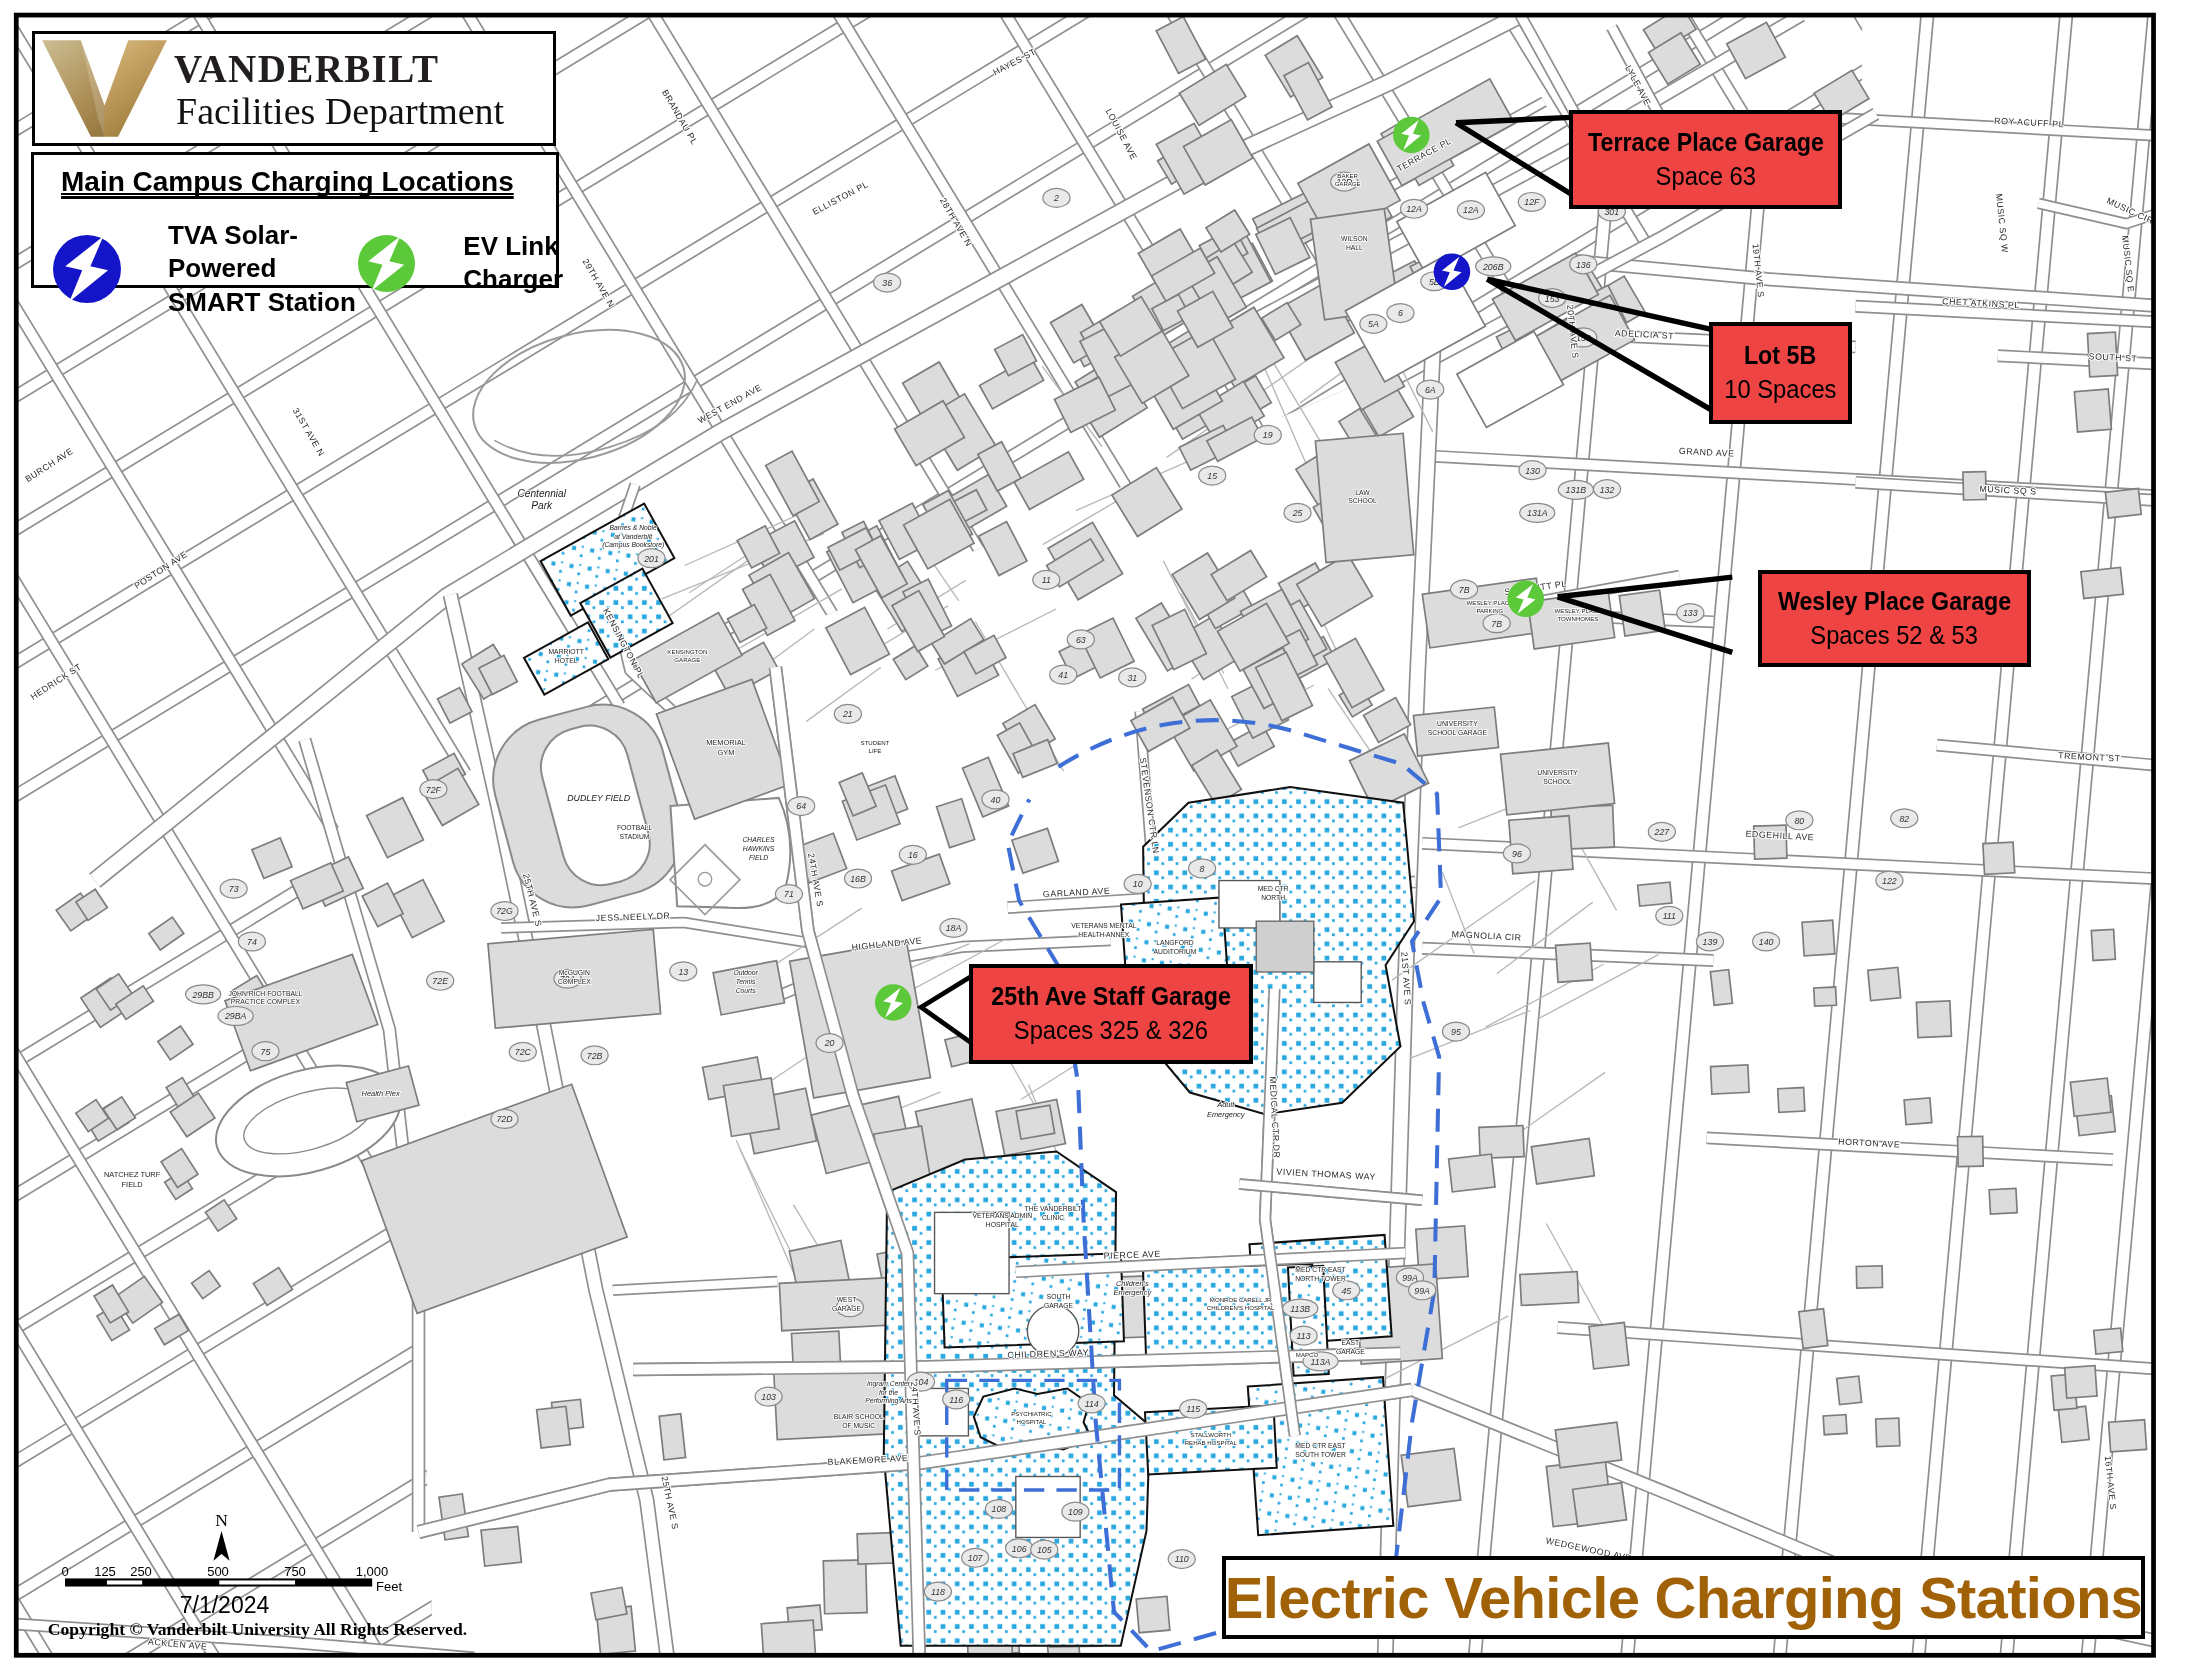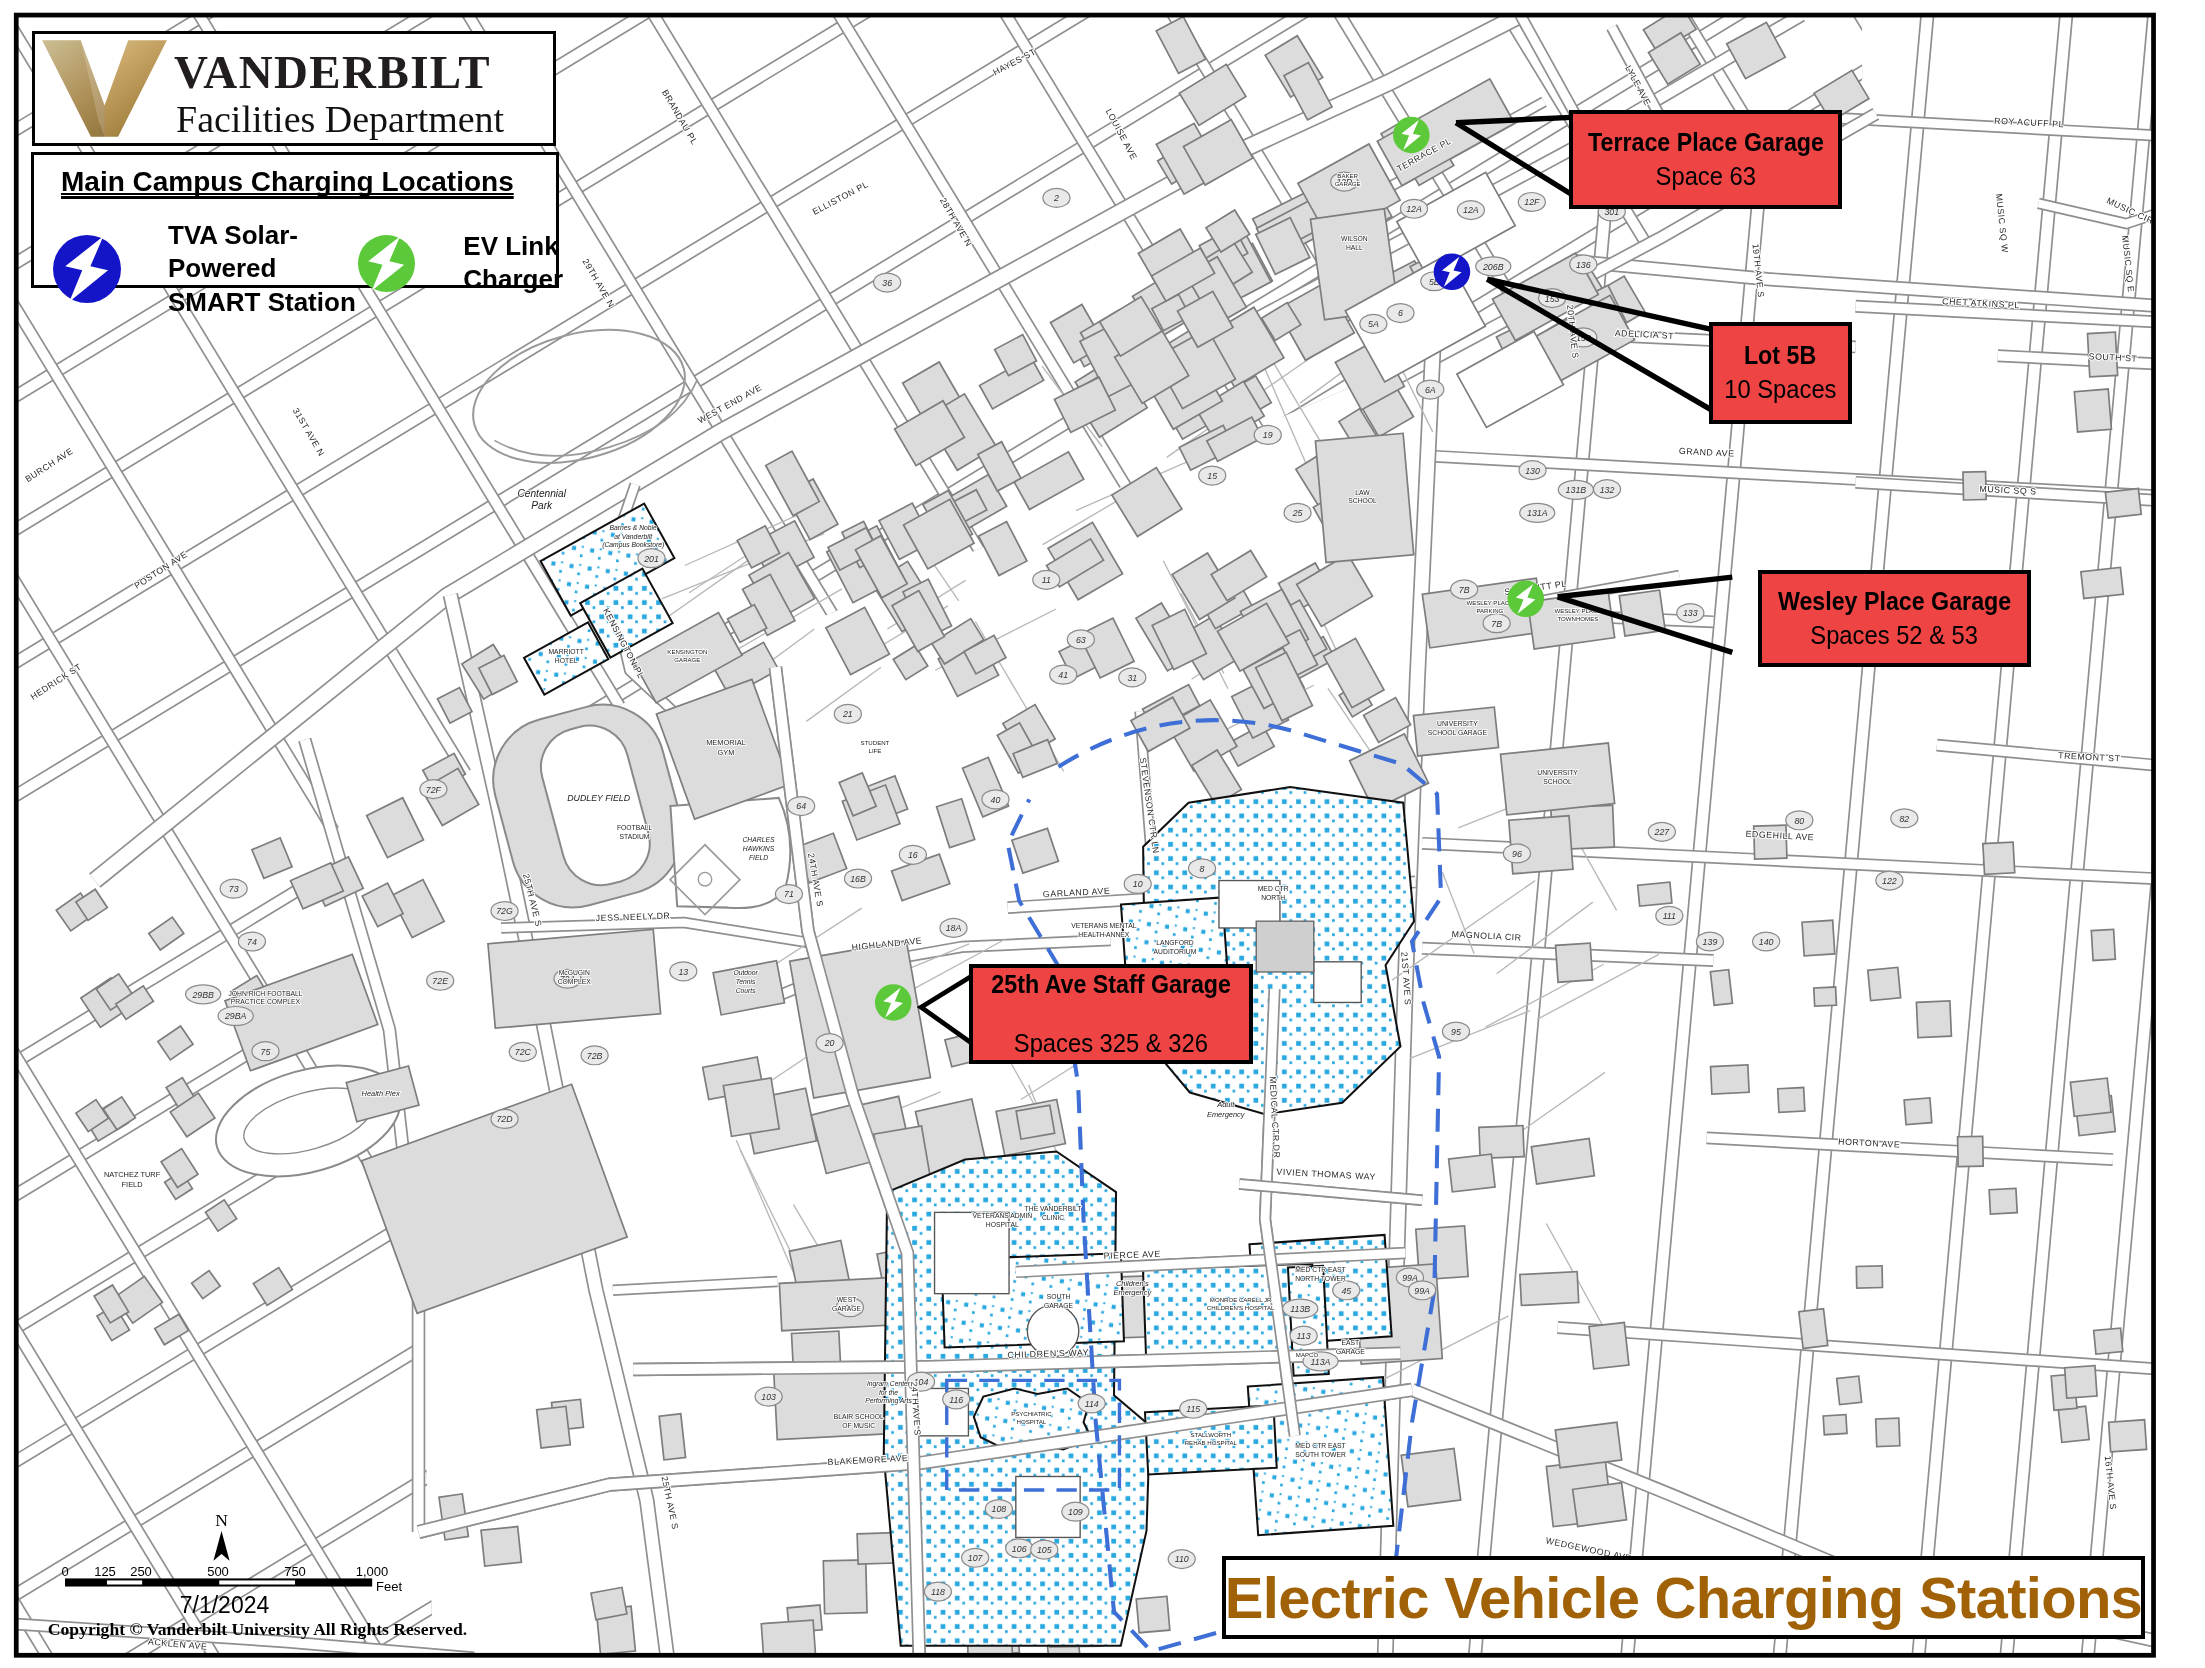--- a/index.html
+++ b/index.html
@@ -5,21 +5,21 @@
   html,body{margin:0;padding:0;background:#ffffff;}
   body{width:2205px;height:1669px;position:relative;overflow:hidden;
        font-family:"Liberation Sans",sans-serif;}
   .page{position:absolute;left:0;top:0;width:2205px;height:1669px;}
   svg.map{position:absolute;left:0;top:0;}
   .overlay{position:absolute;box-sizing:border-box;}
   
   .logo-box{left:32px;top:31px;width:524px;height:115px;background:#fff;border:3.4px solid #000;}
   .logo-v{position:absolute;left:5.4px;top:5.4px;width:129px;height:99px;}
   .logo-text{position:absolute;left:139px;top:5.4px;width:379px;height:102px;}
-  .logo-title{font-family:"Liberation Serif",serif;font-weight:700;font-size:47px;
+  .logo-title{font-family:"Liberation Serif",serif;font-weight:700;font-size:39px;
       letter-spacing:1.4px;color:#221e1f;margin:9.5px 0 0 0;line-height:1.0;}
   .logo-sub{font-family:"Liberation Serif",serif;font-size:38px;color:#111;
       margin:4.1px 0 0 2px;line-height:1.0;}
   
   .legend-box{left:31px;top:152px;width:528px;height:136px;background:#fff;border:3.4px solid #000;text-decoration:underline;}
   .legend-title{text-decoration-skip-ink:none;font-size:28px;font-weight:700;color:#000;text-decoration:underline;
       text-underline-offset:4.7px;text-decoration-thickness:2.7px;margin:10.8px 0 0 27px;}
   .legend-item{position:absolute;display:flex;align-items:center;gap:28px;}
   .legend-item .circ{border-radius:50%;flex:0 0 auto;position:relative;}
   .legend-item .lines{font-size:26px;font-weight:700;color:#000;line-height:1.28;}
@@ -1175,21 +1175,21 @@
   <div class="c-sub">Space 63</div>
 </div>
 <div class="overlay callout" id="co-1" style="left: 1709px; top: 322px; width: 143px; height: 102px;">
   <div class="c-title">Lot 5B</div>
   <div class="c-sub">10 Spaces</div>
 </div>
 <div class="overlay callout" id="co-2" style="left: 1730px; top: 570px; width: 273px; height: 97px; margin-left: 28px;">
   <div class="c-title">Wesley Place Garage</div>
   <div class="c-sub">Spaces 52 &amp; 53</div>
 </div>
-<div class="overlay callout" id="co-3" style="left: 969px; top: 964px; width: 284px; height: 100px; justify-content: space-between;">
+<div class="overlay callout" id="co-3" style="left: 969px; top: 964px; width: 284px; height: 100px;">
   <div class="c-title">25th Ave Staff Garage</div>
   <div class="c-sub">Spaces 325 &amp; 326</div>
 </div>
 
 <div class="overlay title-box">
   <div class="t">Electric Vehicle Charging Stations</div>
 </div>
 
 <div class="overlay scale-wrap">
   <div class="north">

